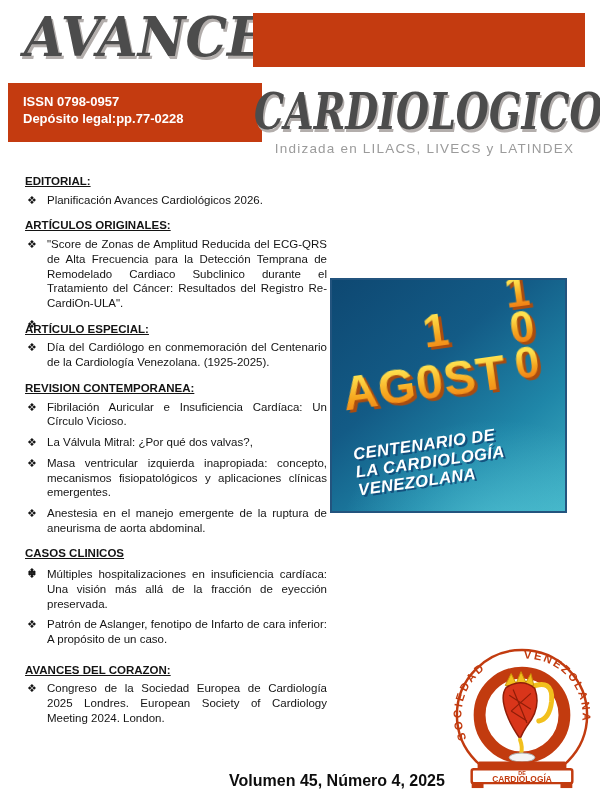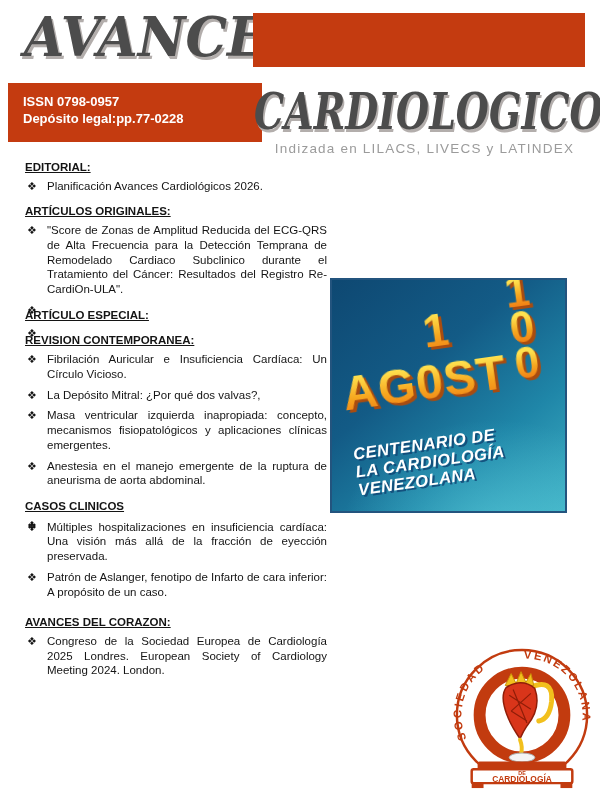--- a/index.html
+++ b/index.html
@@ -39,21 +39,21 @@
 
   
   .toc {
     position:absolute; left:25px; top:160px; width:302px;
     color:#141414; font-size:11.5px; line-height:1.28; text-align:justify;
   }
   .sec-heading {
     font-weight:bold; text-decoration:underline; margin:11px 0 4px 0;
     font-size:11.5px; text-align:left;
   }
-  .section:first-child .sec-heading { margin-top:0; }
+  .section:first-child .sec-heading { margin-top:14px; }
   .section:nth-child(6) { margin-top:16px; }
   .item { position:relative; padding-left:22px; margin-bottom:6px; }
   .item .bullet { position:absolute; left:2px; top:0; font-size:11px; }
 
   
   .poster {
     position:absolute; left:330px; top:278px; width:237px; height:235px;
     box-sizing:border-box; border:2px solid #23547e; overflow:hidden;
     background:
       radial-gradient(120% 90% at 70% 110%, rgba(90,205,220,0.55) 0%, rgba(90,205,220,0) 55%),
@@ -105,26 +105,26 @@
         <div class="sec-heading">EDITORIAL:</div>
         <div class="item"><span class="bullet">❖</span><span>Planificación Avances Cardiológicos 2026.</span></div>
       </div>
       <div class="section">
         <div class="sec-heading">ARTÍCULOS ORIGINALES:</div>
         <div class="item"><span class="bullet">❖</span><span>"Score de Zonas de Amplitud Reducida del ECG-QRS de Alta Frecuencia para la Detección Temprana de Remodelado Cardiaco Subclinico durante el Tratamiento del Cáncer: Resultados del Registro Re-CardiOn-ULA".</span></div>
         <div class="item"><span class="bullet">❖</span></div>
       </div>
       <div class="section">
         <div class="sec-heading">ARTÍCULO ESPECIAL:</div>
-        <div class="item"><span class="bullet">❖</span></div>
+        <div class="item"><span class="bullet">❖</span><span>Día del Cardiólogo en conmemoración del Centenario de la Cardiología Venezolana.  (1925-2025).</span></div>
       </div>
       <div class="section">
         <div class="sec-heading">REVISION CONTEMPORANEA:</div>
         <div class="item"><span class="bullet">❖</span><span>Fibrilación Auricular e Insuficiencia Cardíaca: Un Círculo Vicioso.</span></div>
-        <div class="item"><span class="bullet">❖</span><span>La Depósito Mitral: ¿Por qué dos valvas?,</span></div>
+        <div class="item"><span class="bullet">❖</span><span>La Válvula Mitral: ¿Por qué dos valvas?,</span></div>
         <div class="item"><span class="bullet">❖</span><span>Masa ventricular izquierda inapropiada: concepto, mecanismos fisiopatológicos y aplicaciones clínicas emergentes.</span></div>
         <div class="item"><span class="bullet">❖</span><span>Anestesia en el manejo emergente de la ruptura de aneurisma de aorta abdominal.</span></div>
       </div>
       <div class="section">
         <div class="sec-heading">CASOS CLINICOS</div>
         <div class="item"><span class="bullet">❖</span></div>
         <div class="item"><span class="bullet">❖</span><span>Múltiples hospitalizaciones en insuficiencia cardíaca: Una visión más allá de la fracción de eyección preservada.</span></div>
         <div class="item"><span class="bullet">❖</span><span>Patrón de Aslanger, fenotipo de Infarto de cara inferior: A propósito de un caso.</span></div>
       </div>
       <div class="section">
@@ -174,14 +174,15 @@
     <g>
       <rect x="30" y="117" width="90" height="9" fill="#c23b0f" rx="2"></rect>
       <rect x="24" y="125" width="102" height="14" fill="#ffffff" stroke="#c23b0f" stroke-width="2.5" rx="2"></rect>
       <rect x="24" y="139" width="12" height="5" fill="#c23b0f"></rect>
       <rect x="114" y="139" width="12" height="5" fill="#c23b0f"></rect>
       <text x="75" y="130.5" text-anchor="middle" font-size="5.5" font-weight="bold" fill="#c23b0f" font-family="Liberation Sans, sans-serif">DE</text>
       <text x="75" y="137.5" text-anchor="middle" font-size="8.5" font-weight="bold" fill="#c23b0f" font-family="Liberation Sans, sans-serif">CARDIOLOGÍA</text>
     </g>
   </svg>
 
+  <div class="volume-line">Volumen 45, Número  4, 2025</div>
 
 </div>
 
 </body></html>

